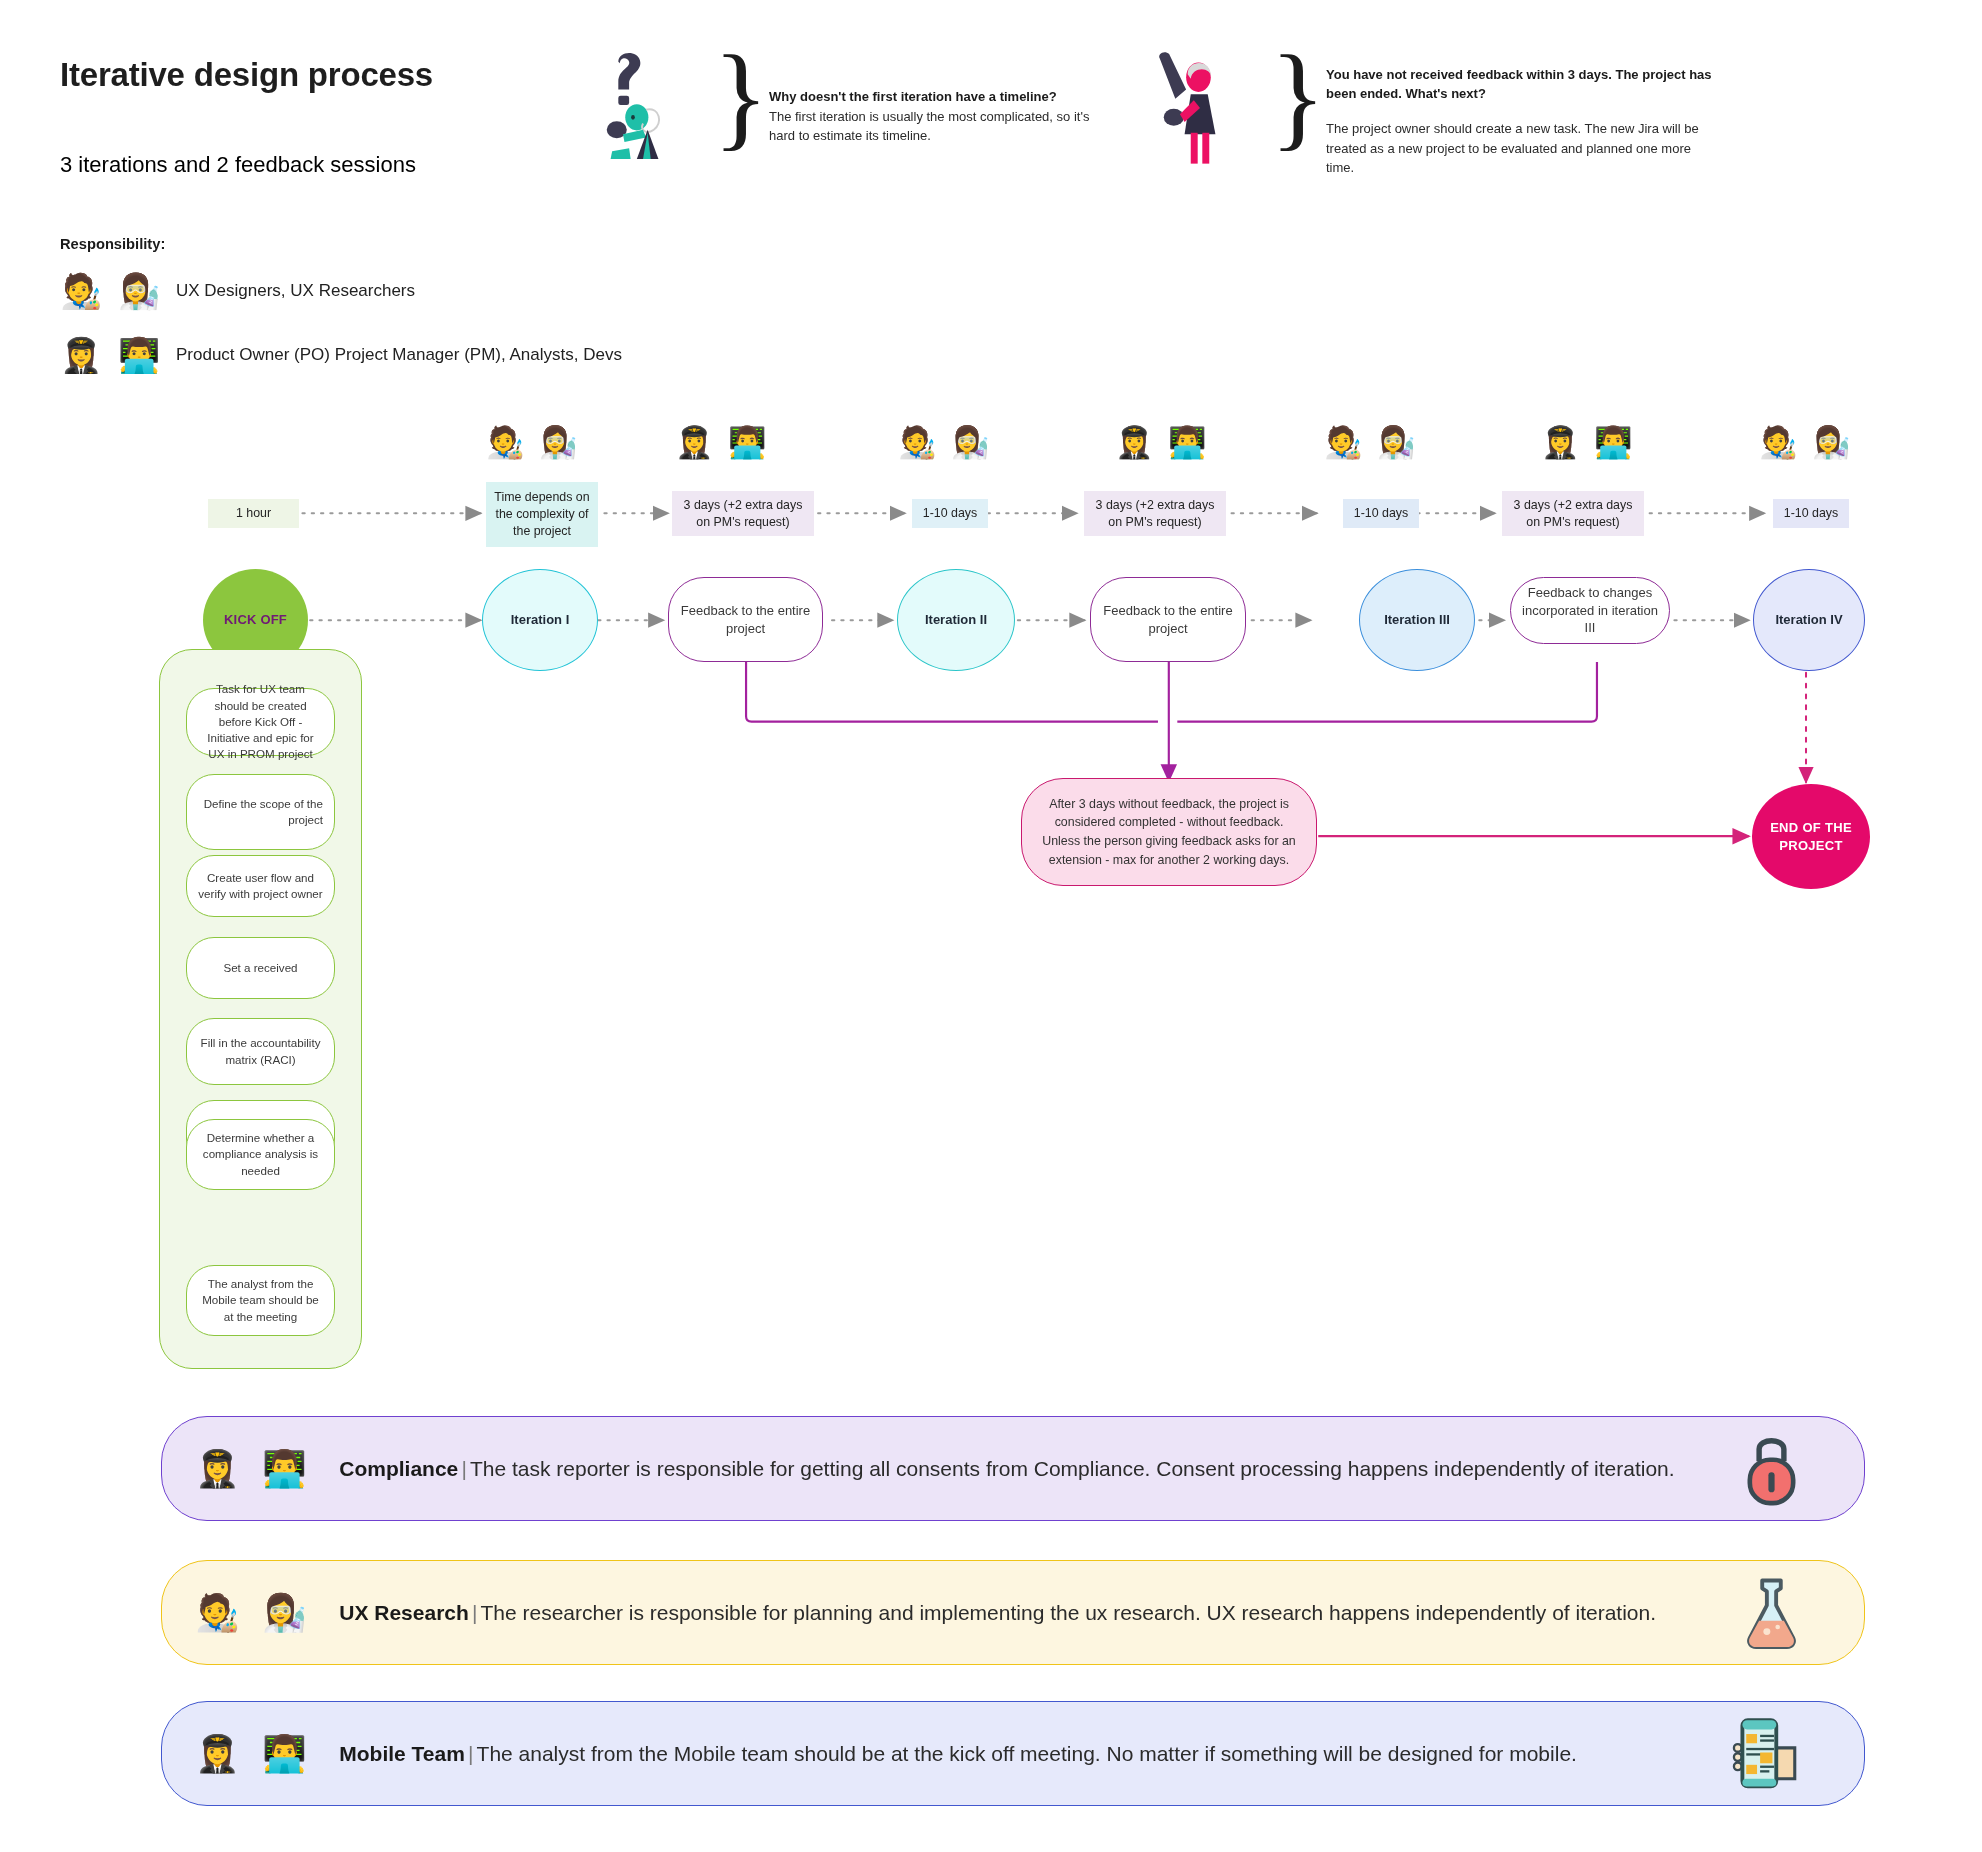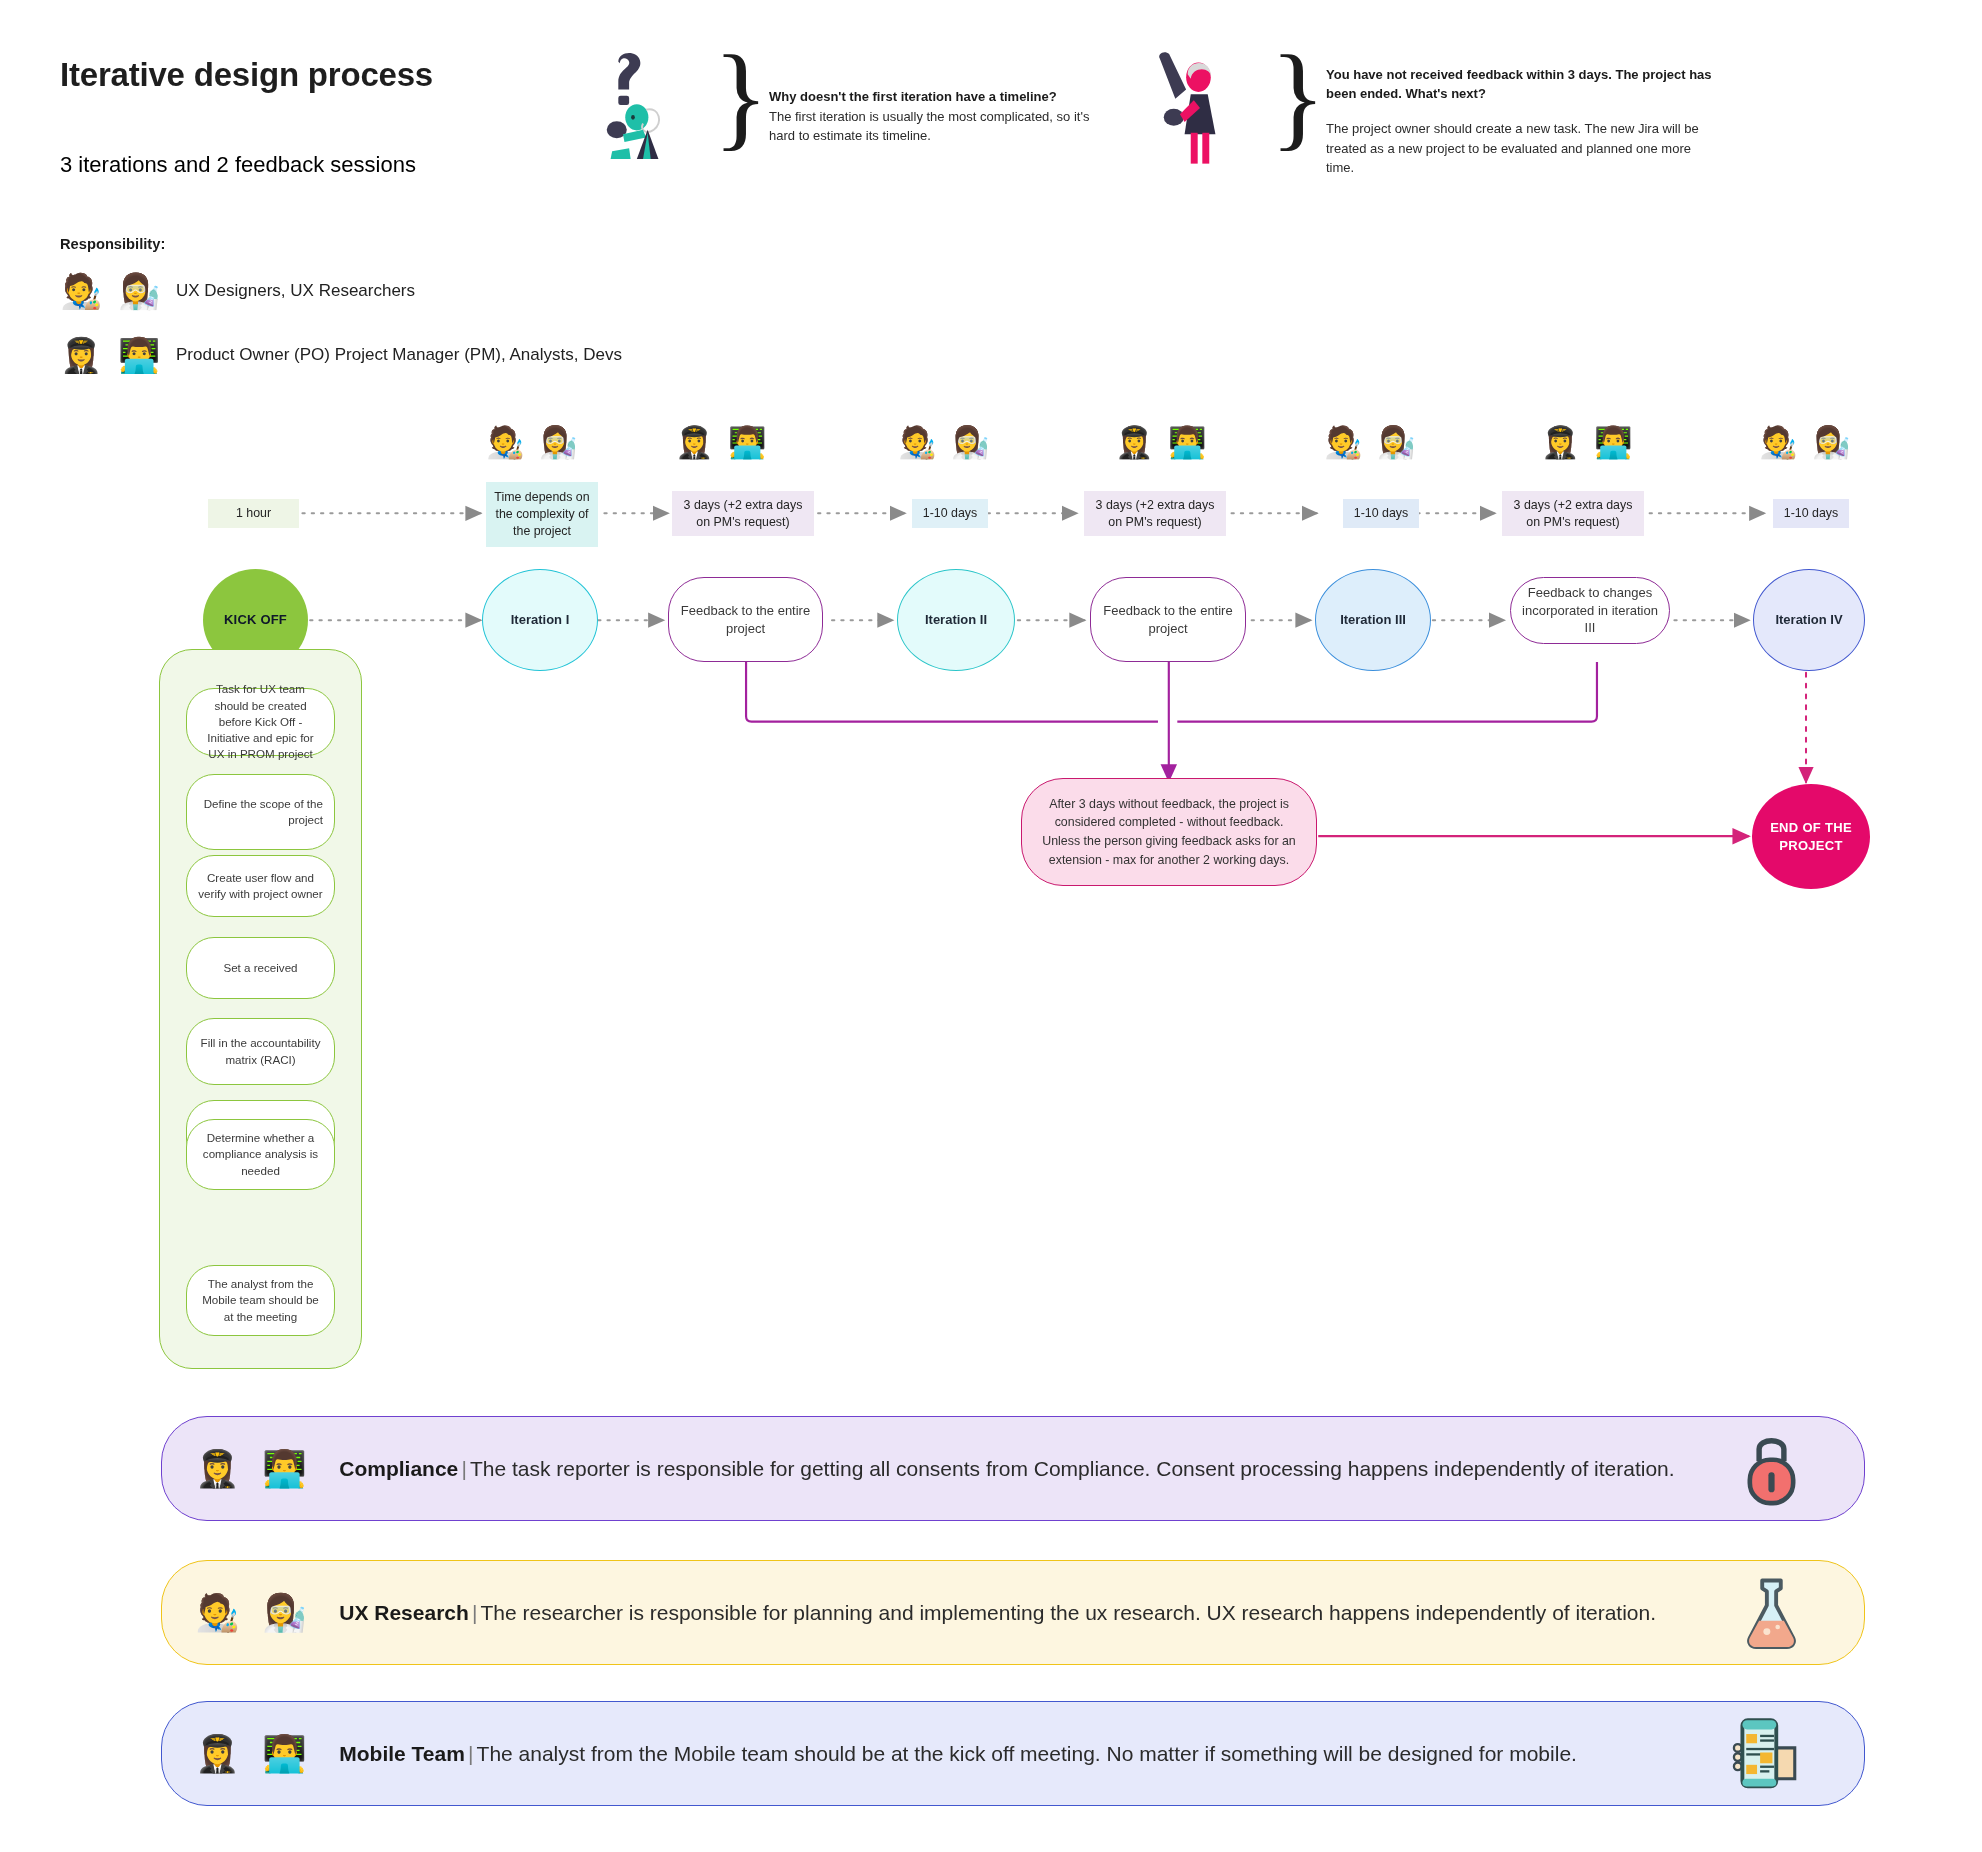--- a/index.html
+++ b/index.html
@@ -59,21 +59,21 @@
   .chip.blue  { background:#dff0f7; }
   .chip.bluel { background:#dfeaf7; }
   .chip.bluep { background:#e4e6f7; }
 
   
   .node { position:absolute; display:flex; align-items:center; justify-content:center;
           text-align:center; box-sizing:border-box; }
   .node-label { font-size:13px; line-height:1.35; padding:0 7.7px; }
 
   .ell { border-radius:50%; }
-  .kickoff { background:#8cc63e; color:#0f172a; font-weight:bold; font-size:15.5px; letter-spacing:0.2px; }
+  .kickoff { background:#8cc63e; color:#701a75; font-weight:bold; font-size:15.5px; letter-spacing:0.2px; }
   .iter1 { background:#e3fbfb; border:1.9px solid #22c3d6; color:#1f2937; font-weight:bold; font-size:15.5px; }
   .iter2 { background:#e3fbfb; border:1.9px solid #2bc5c9; color:#1f2937; font-weight:bold; font-size:15.5px; }
   .iter3 { background:#ddeefb; border:1.9px solid #3b8fdc; color:#1f2937; font-weight:bold; font-size:15.5px; }
   .iter4 { background:#e4e8fb; border:1.9px solid #4258cf; color:#1f2937; font-weight:bold; font-size:15.5px; }
   .fbnode { background:#ffffff; border:1.9px solid #8e2b96; border-radius:36px; color:#3a3a3a; }
   .pinkbox { background:#fbdcea; border:1.9px solid #c9186e; border-radius:42px; color:#333; }
   .endnode { background:#e4096a; color:#ffffff; font-weight:bold; font-size:14.7px; letter-spacing:0.3px; }
 
   
   .taskpanel {
@@ -232,21 +232,21 @@
   </div>
 
   <div class="node ell iter2" style="left:897px; top:569px; width:118px; height:102px;">
     <span class="node-label">Iteration II</span>
   </div>
 
   <div class="node fbnode" style="left:1090px; top:577px; width:156px; height:85px;">
     <span class="node-label">Feedback to the entire project</span>
   </div>
 
-  <div class="node ell iter3" style="left:1315px; top:569px; width:116px; height:102px;">
+  <div class="node ell iter3" style="left:1359px; top:569px; width:116px; height:102px;">
     <span class="node-label">Iteration III</span>
   </div>
 
   <div class="node fbnode" style="left:1510px; top:577px; width:160px; height:67px;">
     <span class="node-label">Feedback to changes incorporated in iteration III</span>
   </div>
 
   <div class="node ell iter4" style="left:1753px; top:569px; width:112px; height:102px;">
     <span class="node-label">Iteration IV</span>
   </div>

